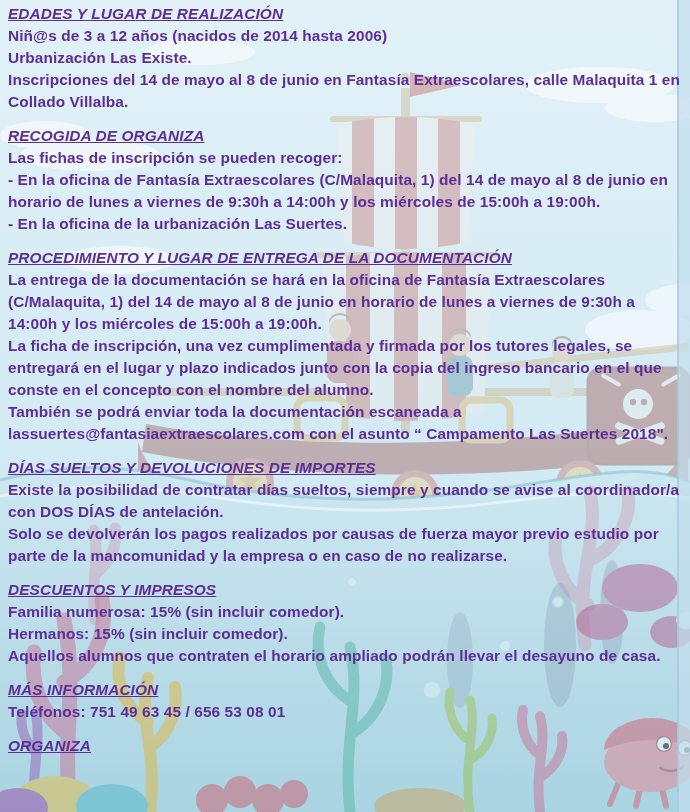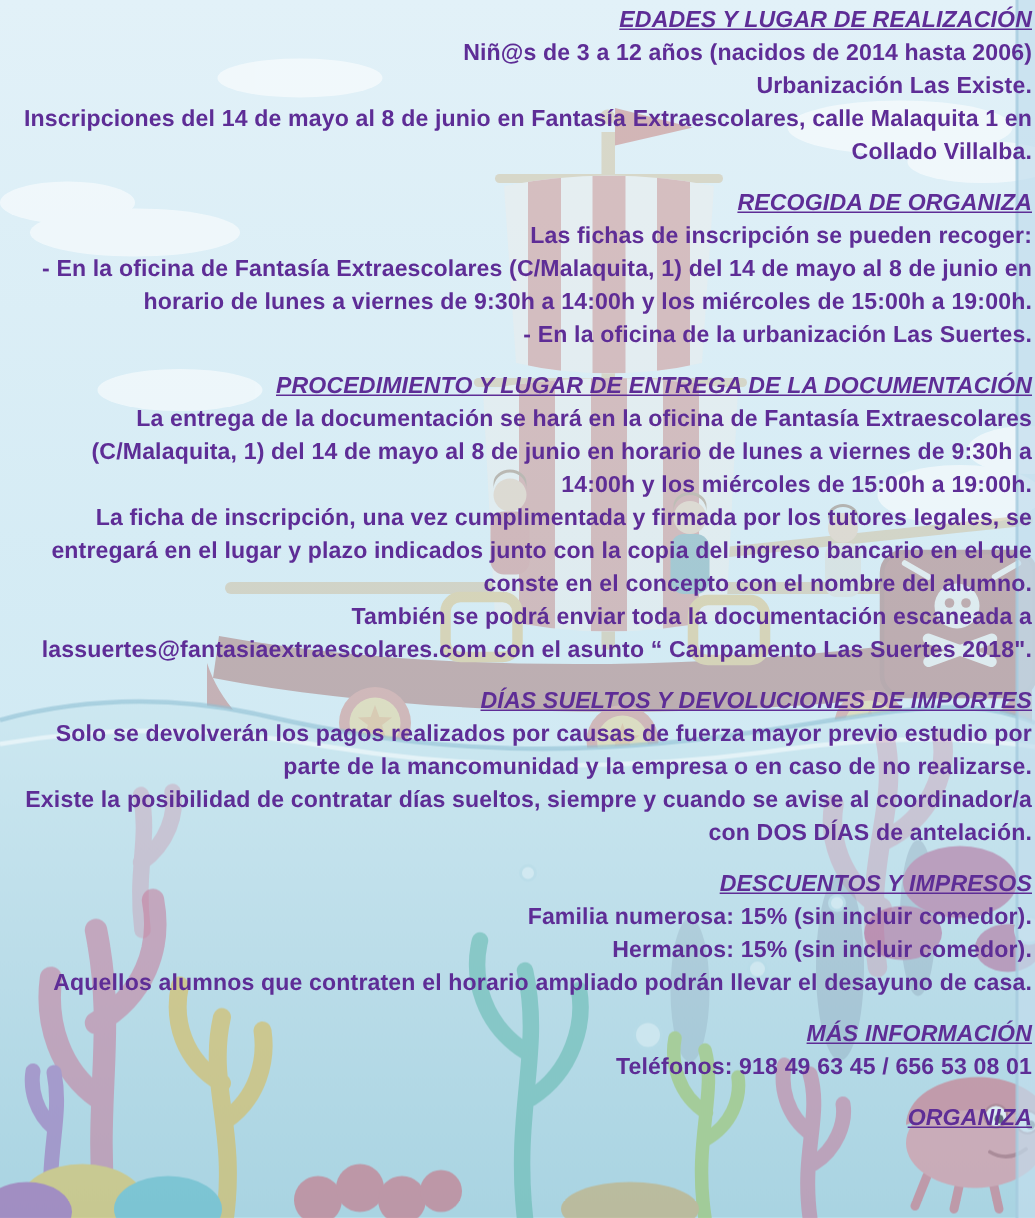--- a/index.html
+++ b/index.html
@@ -16,21 +16,20 @@
     inset: 0;
     width: 690px;
     height: 812px;
     display: block;
   }
   .content {
     position: absolute;
     inset: 0;
     padding: 3px 2px 0 8px;
     box-sizing: border-box;
-    text-align: right;
   }
   .doc-section { margin: 0 0 12px 0; }
   .doc-heading {
     margin: 0;
     font-size: 15.4px;
     line-height: 22px;
     font-weight: bold;
     font-style: italic;
     color: var(--text-purple, #5e2d96);
     text-decoration: underline;
@@ -237,31 +236,31 @@
         <p class="doc-paragraph">- En la oficina de la urbanización Las Suertes.</p>
       </section>
       <section class="doc-section">
         <h2 class="doc-heading">PROCEDIMIENTO Y LUGAR DE ENTREGA DE LA DOCUMENTACIÓN</h2>
         <p class="doc-paragraph">La entrega de la documentación se hará en la oficina de Fantasía Extraescolares (C/Malaquita, 1) del 14 de mayo al 8 de junio en horario de lunes a viernes de 9:30h a 14:00h y los miércoles de 15:00h a 19:00h.</p>
         <p class="doc-paragraph">La ficha de inscripción, una vez cumplimentada y firmada por los tutores legales, se entregará en el lugar y plazo indicados junto con la copia del ingreso bancario en el que conste en el concepto con el nombre del alumno.</p>
         <p class="doc-paragraph">También se podrá enviar toda la documentación escaneada a lassuertes@fantasiaextraescolares.com con el asunto “ Campamento Las Suertes 2018".</p>
       </section>
       <section class="doc-section">
         <h2 class="doc-heading">DÍAS SUELTOS Y DEVOLUCIONES DE IMPORTES</h2>
+        <p class="doc-paragraph">Existe la posibilidad de contratar días sueltos, siempre y cuando se avise al coordinador/a con DOS DÍAS de antelación.</p>
         <p class="doc-paragraph">Solo se devolverán los pagos realizados por causas de fuerza mayor previo estudio por parte de la mancomunidad y la empresa o en caso de no realizarse.</p>
-        <p class="doc-paragraph">Existe la posibilidad de contratar días sueltos, siempre y cuando se avise al coordinador/a con DOS DÍAS de antelación.</p>
       </section>
       <section class="doc-section">
         <h2 class="doc-heading">DESCUENTOS Y IMPRESOS</h2>
         <p class="doc-paragraph">Familia numerosa: 15% (sin incluir comedor).</p>
         <p class="doc-paragraph">Hermanos: 15% (sin incluir comedor).</p>
         <p class="doc-paragraph">Aquellos alumnos que contraten el horario ampliado podrán llevar el desayuno de casa.</p>
       </section>
       <section class="doc-section">
         <h2 class="doc-heading">MÁS INFORMACIÓN</h2>
-        <p class="doc-paragraph">Teléfonos: 918 49 63 45 / 656 53 08 01</p>
+        <p class="doc-paragraph">Teléfonos: 751 49 63 45 / 656 53 08 01</p>
       </section>
       <section class="doc-section">
         <h2 class="doc-heading">ORGANIZA</h2>
       </section>
     </div>
 
 </div>
 
 </body></html>

